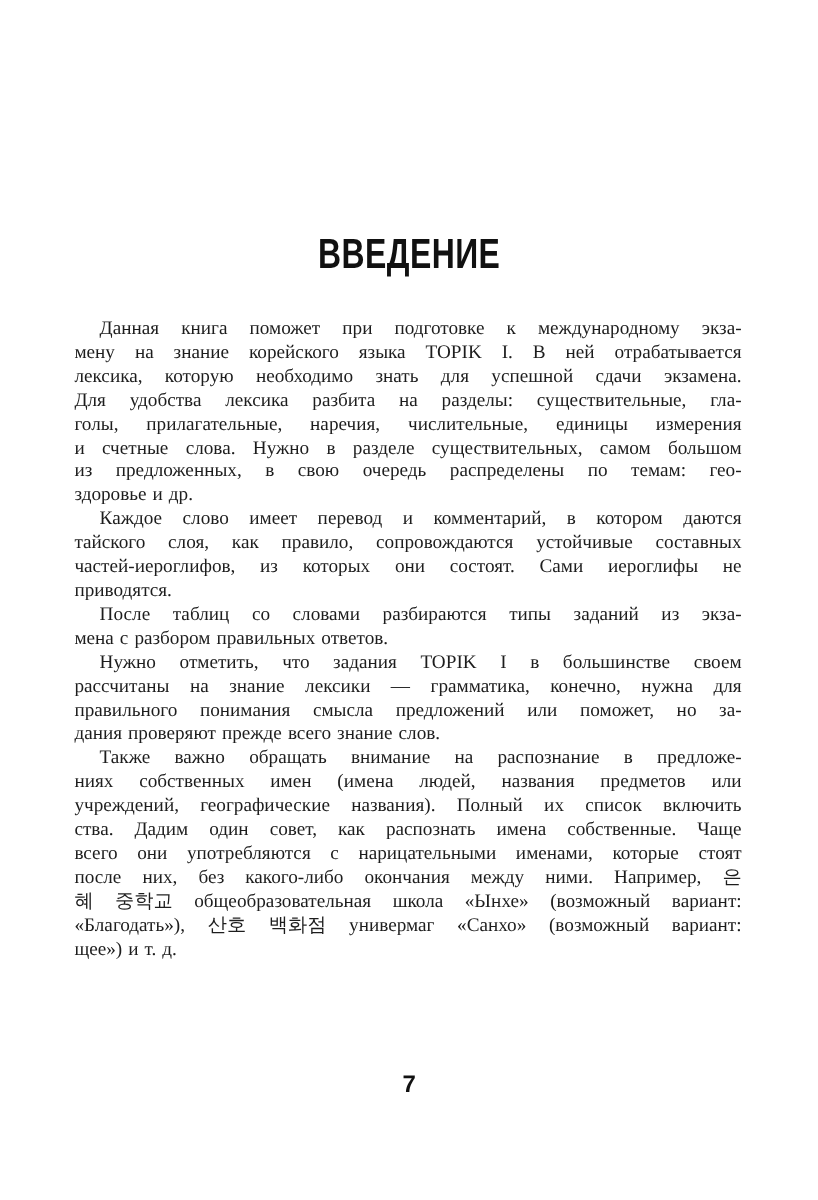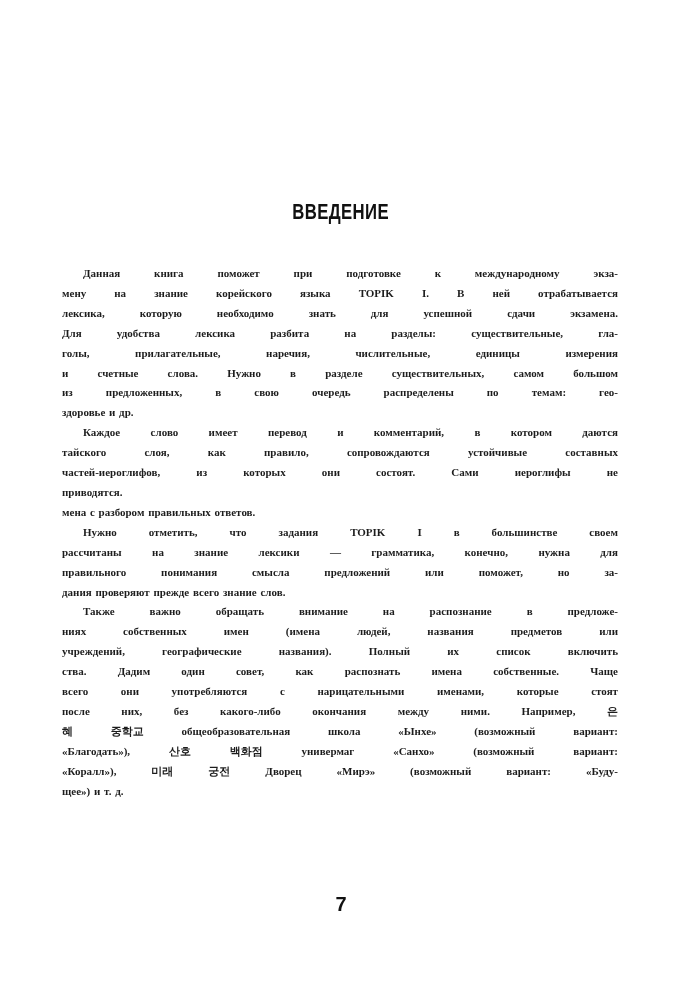--- a/index.html
+++ b/index.html
@@ -17,21 +17,21 @@
     color: #1d1d1d;
   }
   .page-title {
     position: absolute;
     top: 196px;
     left: 0;
     width: 682px;
     text-align: center;
     font-family: "Liberation Sans", sans-serif;
     font-weight: bold;
-    font-size: 22px;
+    font-size: 35px;
     line-height: 31px;
     color: #111111;
     white-space: nowrap;
   }
   .page-title .condense {
     display: inline-block;
     transform: scaleX(0.76);
     transform-origin: 50% 50%;
     letter-spacing: 0.5px;
   }
@@ -39,27 +39,26 @@
     position: absolute;
     top: 264px;
     left: 62px;
     width: 556px;
   }
   .paragraph {
     margin: 0;
     padding: 0;
   }
   .line {
-    font-size: 11px;
+    font-size: 16px;
     line-height: 19.9px;
     text-align: justify;
     text-align-last: justify;
     white-space: normal;
     word-spacing: 1px;
-    font-weight: bold;
   }
   .line.first {
     padding-left: 21px;
   }
   .line.last {
     text-align-last: left;
   }
   .page-number {
     position: absolute;
     top: 893px;
@@ -92,37 +91,37 @@
         <div class="line">из предложенных, в свою очередь распределены по темам: гео-</div>
         <div class="line last">здоровье и др.</div>
       </div>
       <div class="paragraph">
         <div class="line first">Каждое слово имеет перевод и комментарий, в котором даются</div>
         <div class="line">тайского слоя, как правило, сопровождаются устойчивые составных</div>
         <div class="line">частей-иероглифов, из которых они состоят. Сами иероглифы не</div>
         <div class="line last">приводятся.</div>
       </div>
       <div class="paragraph">
+        <div class="line first">После таблиц со словами разбираются типы заданий из экза-</div>
         <div class="line last">мена с разбором правильных ответов.</div>
       </div>
       <div class="paragraph">
         <div class="line first">Нужно отметить, что задания TOPIK I в большинстве своем</div>
         <div class="line">рассчитаны на знание лексики — грамматика, конечно, нужна для</div>
         <div class="line">правильного понимания смысла предложений или поможет, но за-</div>
         <div class="line last">дания проверяют прежде всего знание слов.</div>
       </div>
       <div class="paragraph">
         <div class="line first">Также важно обращать внимание на распознание в предложе-</div>
         <div class="line">ниях собственных имен (имена людей, названия предметов или</div>
         <div class="line">учреждений, географические названия). Полный их список включить</div>
         <div class="line">ства. Дадим один совет, как распознать имена собственные. Чаще</div>
         <div class="line">всего они употребляются с нарицательными именами, которые стоят</div>
         <div class="line">после них, без какого-либо окончания между ними. Например, 은</div>
         <div class="line">혜 중학교 общеобразовательная школа «Ынхе» (возможный вариант:</div>
         <div class="line">«Благодать»), 산호 백화점 универмаг «Санхо» (возможный вариант:</div>
-        <div class="line">«Коралл»), 미래 궁전 Дворец «Мирэ» (возможный вариант: «Буду-</div>
         <div class="line last">щее») и т. д.</div>
       </div>
     </div>
 
   <div class="page-number">7</div>
 
 </div>
 
 </body></html>

